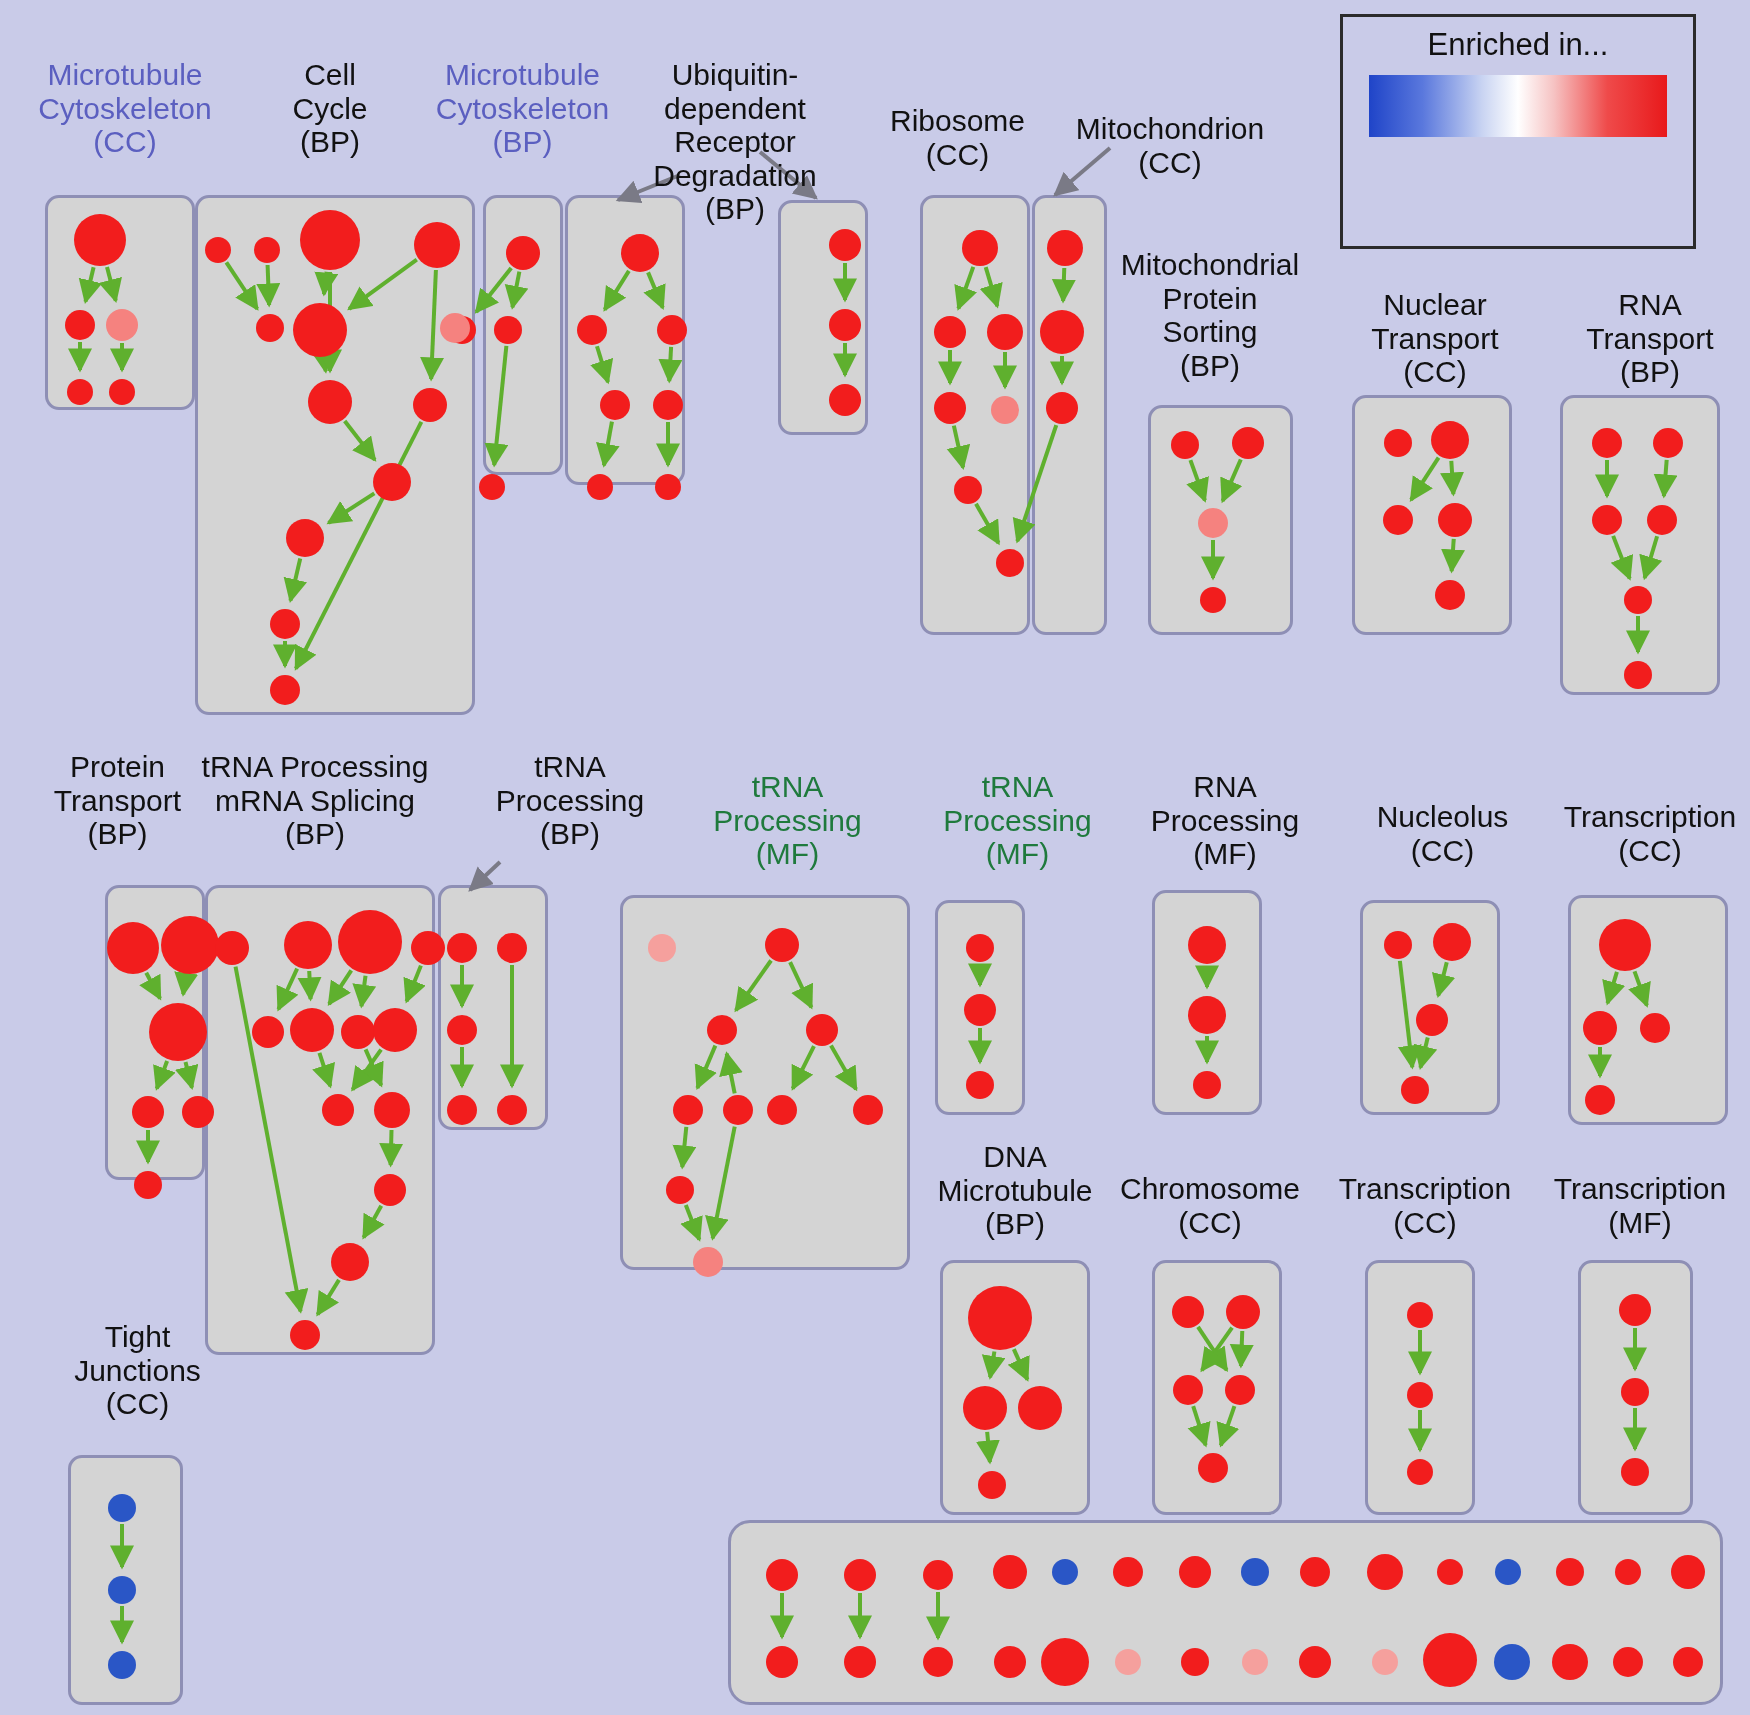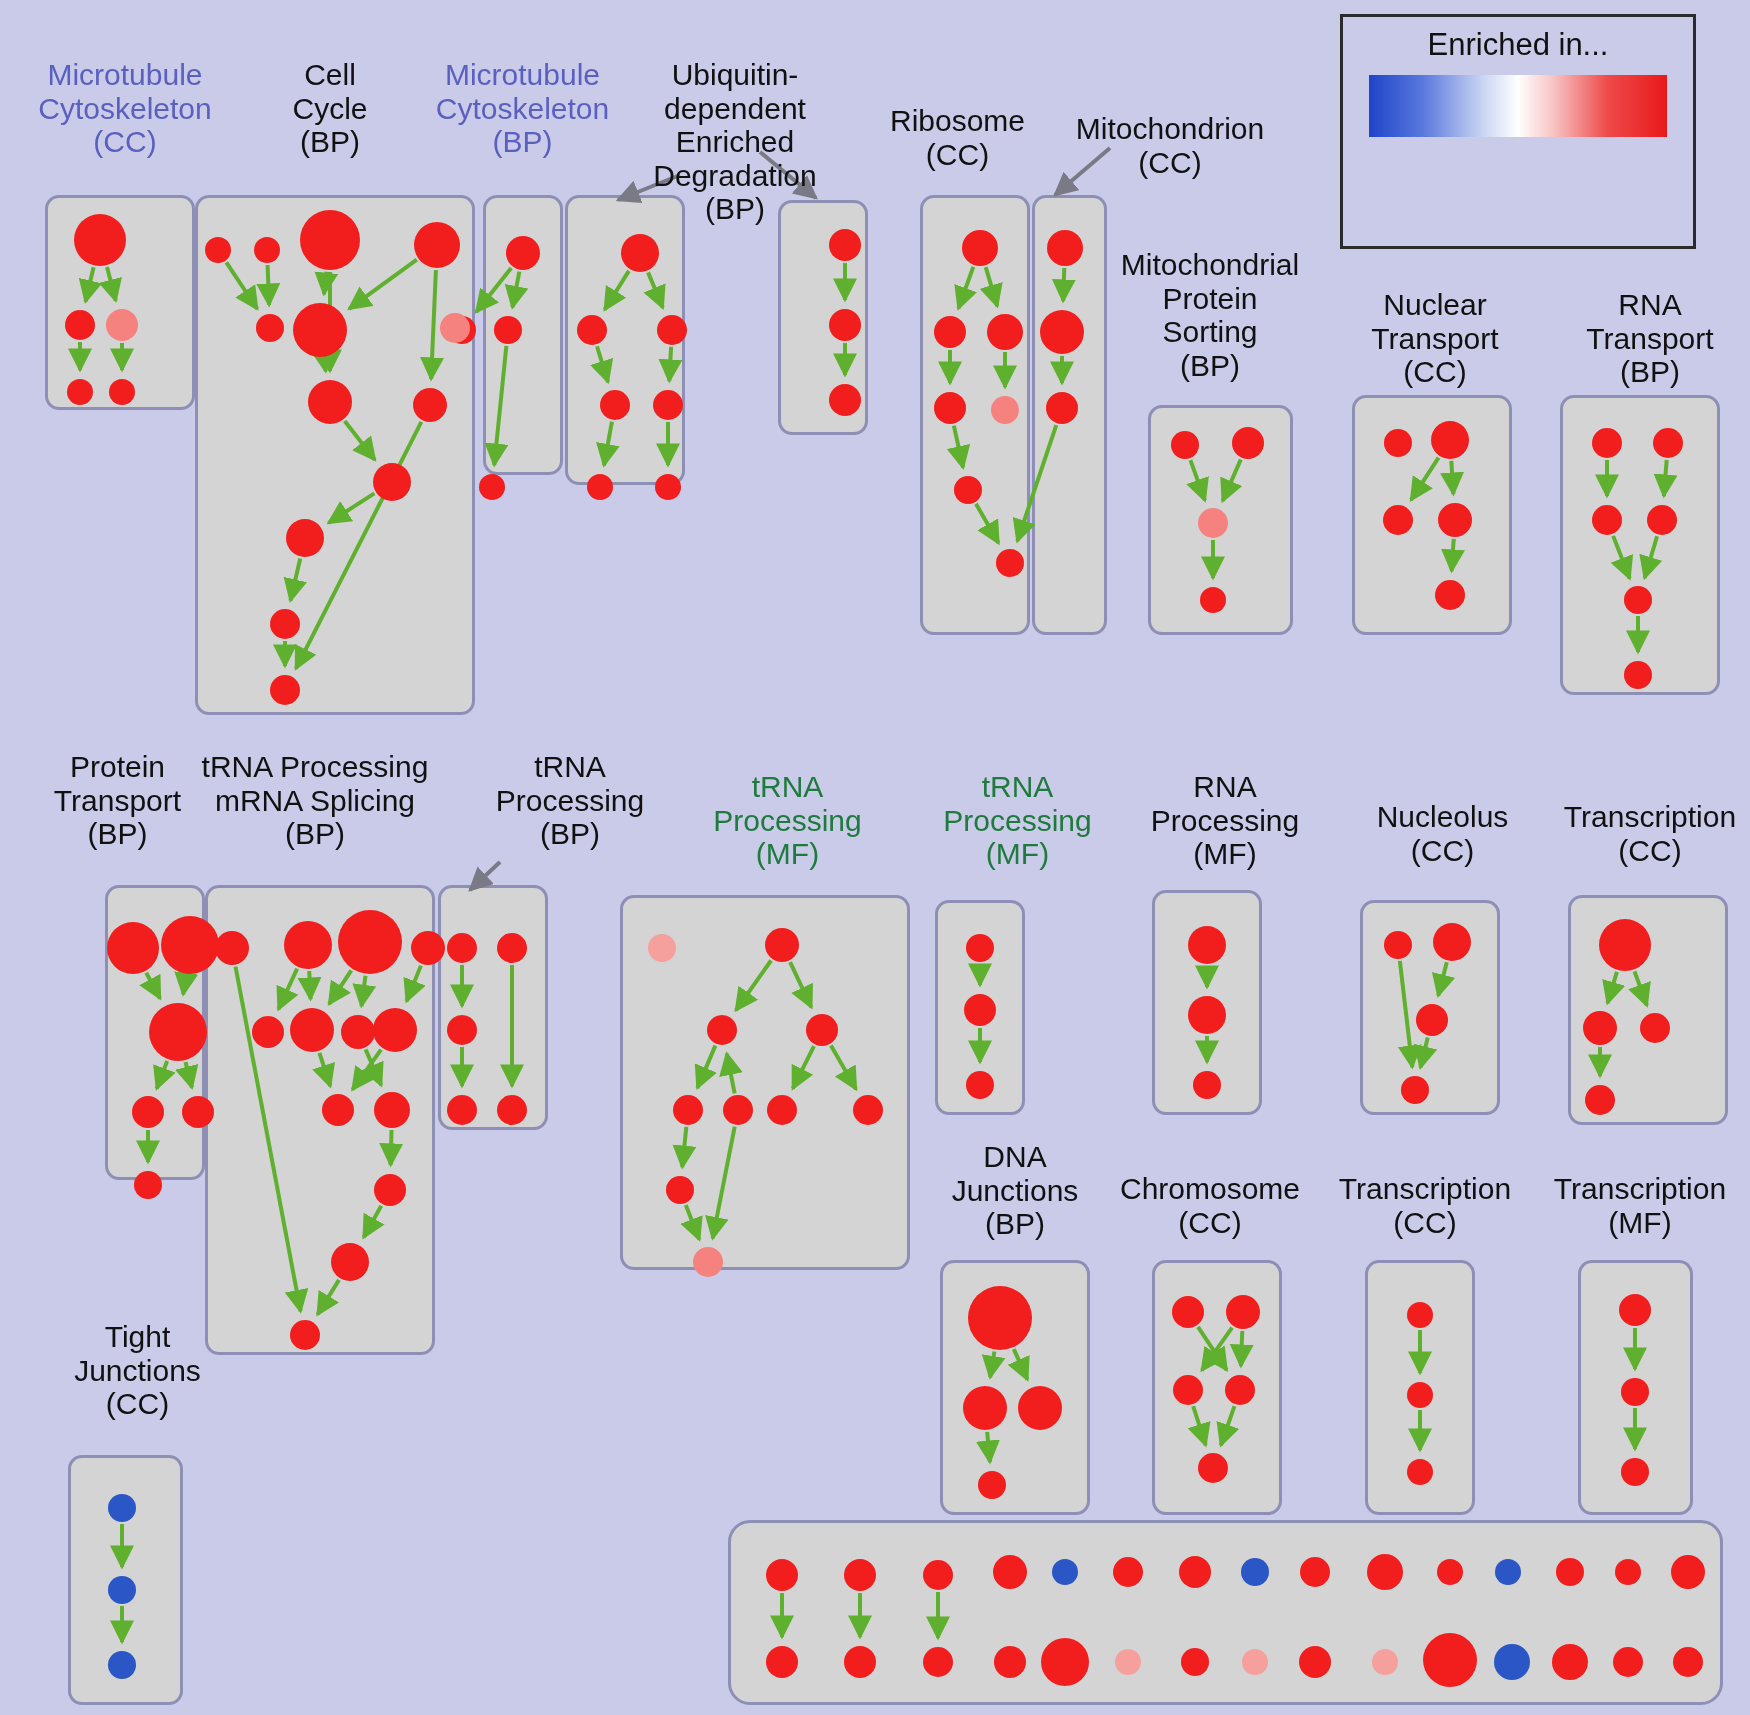--- a/index.html
+++ b/index.html
@@ -396,21 +396,21 @@
 Cytoskeleton
 (CC)</div>
       <div class="label" style="left: 250px; top: 58px; width: 160px;">Cell
 Cycle
 (BP)</div>
       <div class="label violet" style="left: 415px; top: 58px; width: 215px;">Microtubule
 Cytoskeleton
 (BP)</div>
       <div class="label" style="left: 635px; top: 58px; width: 200px;">Ubiquitin-
 dependent
-Enriched
+Receptor
 Degradation
 (BP)</div>
       <div class="label" style="left: 870px; top: 104px; width: 175px;">Ribosome
 (CC)</div>
       <div class="label" style="left: 1055px; top: 112px; width: 230px;">Mitochondrion
 (CC)</div>
       <div class="label" style="left: 1100px; top: 248px; width: 220px;">Mitochondrial
 Protein
 Sorting
 (BP)</div>
@@ -436,21 +436,21 @@
 Processing
 (MF)</div>
       <div class="label" style="left: 1130px; top: 770px; width: 190px;">RNA
 Processing
 (MF)</div>
       <div class="label" style="left: 1350px; top: 800px; width: 185px;">Nucleolus
 (CC)</div>
       <div class="label" style="left: 1550px; top: 800px; width: 200px;">Transcription
 (CC)</div>
       <div class="label" style="left: 915px; top: 1140px; width: 200px;">DNA
-Junctions
+Microtubule
 (BP)</div>
       <div class="label" style="left: 1105px; top: 1172px; width: 210px;">Chromosome
 (CC)</div>
       <div class="label" style="left: 1325px; top: 1172px; width: 200px;">Transcription
 (CC)</div>
       <div class="label" style="left: 1540px; top: 1172px; width: 200px;">Transcription
 (MF)</div>
       <div class="label" style="left: 50px; top: 1320px; width: 175px; text-align: center;">Tight
 Junctions
 (CC)</div>

